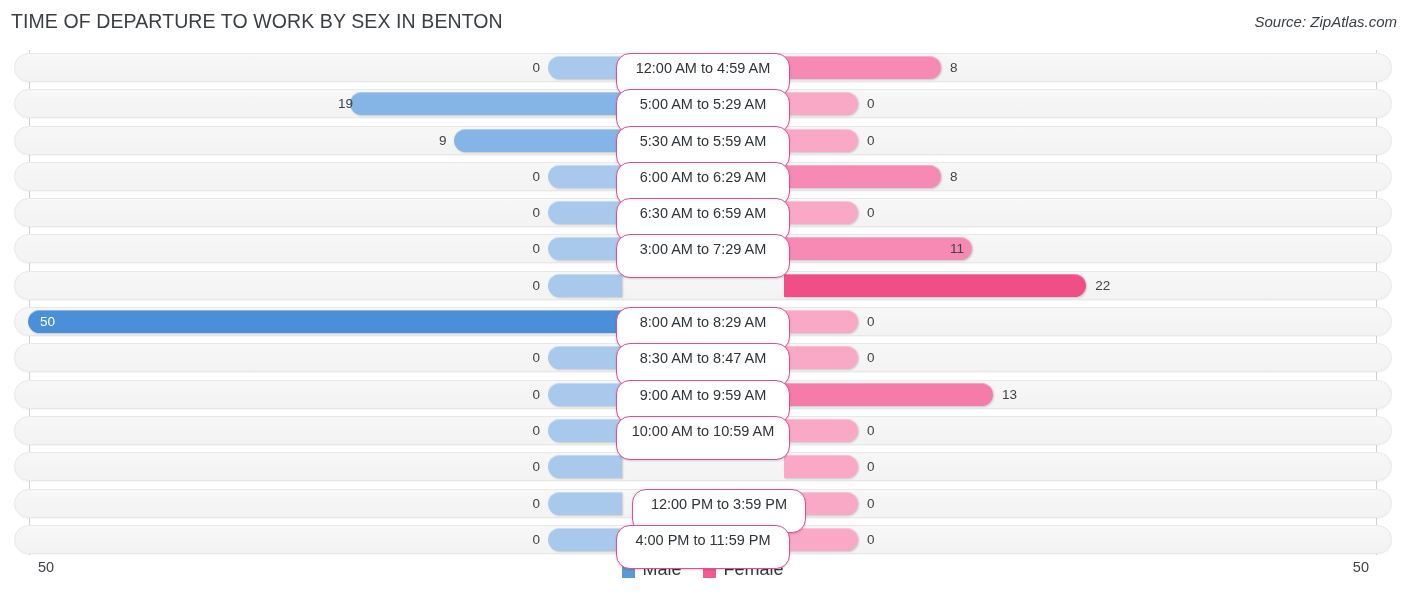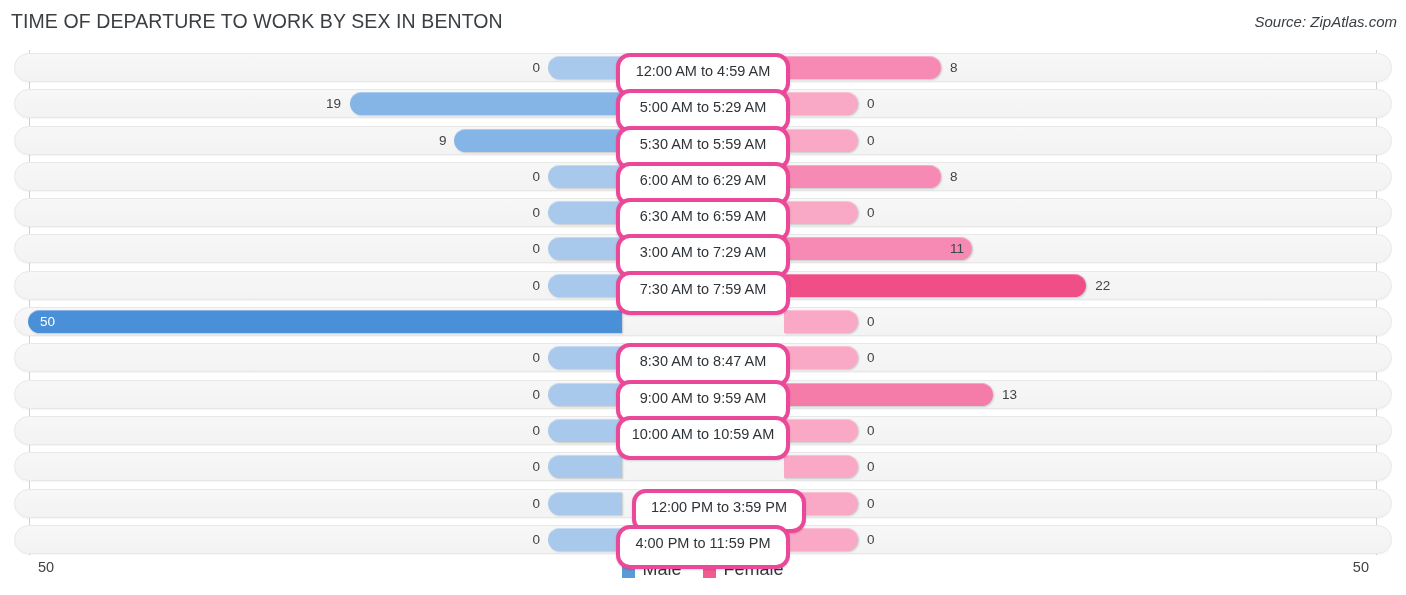--- a/index.html
+++ b/index.html
@@ -118,21 +118,21 @@
     font-weight: normal;
   }
 
   
   .pill {
     position: absolute;
     top: 3px;
     height: 44px;
     line-height: 28px;
     background: #ffffff;
-    border: 4px solid #ec4899;
+    border: 1px solid #ec4899;
     border-radius: 14px;
     box-sizing: border-box;
     text-align: center;
     font-size: 14.5px;
     color: #2f3438;
     white-space: nowrap;
     box-shadow: 0 1px 2px rgba(0,0,0,0.16);
     z-index: 5;
   }
 
@@ -194,21 +194,21 @@
         <div class="track"></div>
         <div class="bar male" style="left: 548px; width: 74px; background: rgb(168, 200, 236);"></div>
         <div class="val male-out" style="left: 488px; width: 52px;">0</div>
         <div class="bar female" style="left: 784px; width: 157.04px; background: rgb(247, 138, 180);"></div>
         <div class="val female-out" style="left: 950.04px; width: 60px;">8</div>
         <div class="pill" style="left: 616px; width: 174px;">12:00 AM to 4:59 AM</div>
       </div>
       <div class="row">
         <div class="track"></div>
         <div class="bar male" style="left: 350.4px; width: 271.6px; background: rgb(133, 180, 230);"></div>
-        <div class="val male-out" style="left: 289px; width: 52px;">19</div>
+        <div class="val male-out" style="left: 301px; width: 52px;">19</div>
         <div class="bar female" style="left: 784px; width: 74px; background: rgb(249, 168, 198);"></div>
         <div class="val female-out" style="left: 867px; width: 60px;">0</div>
         <div class="pill" style="left: 616px; width: 174px;">5:00 AM to 5:29 AM</div>
       </div>
       <div class="row">
         <div class="track"></div>
         <div class="bar male" style="left: 454.4px; width: 167.6px; background: rgb(133, 180, 230);"></div>
         <div class="val male-out" style="left: 394.4px; width: 52px;">9</div>
         <div class="bar female" style="left: 784px; width: 74px; background: rgb(249, 168, 198);"></div>
         <div class="val female-out" style="left: 867px; width: 60px;">0</div>
@@ -237,28 +237,28 @@
         <div class="bar female" style="left: 784px; width: 188.18px; background: rgb(247, 138, 180);"></div>
         <div class="val female-out" style="left: 950px; width: 60px;">11</div>
         <div class="pill" style="left: 616px; width: 174px;">3:00 AM to 7:29 AM</div>
       </div>
       <div class="row">
         <div class="track"></div>
         <div class="bar male" style="left: 548px; width: 74px; background: rgb(168, 200, 236);"></div>
         <div class="val male-out" style="left: 488px; width: 52px;">0</div>
         <div class="bar female" style="left: 784px; width: 302.36px; background: rgb(239, 79, 134);"></div>
         <div class="val female-out" style="left: 1095.36px; width: 60px;">22</div>
-        <div class="pill" style="left: 616px; width: 174px;">7:30 AM to 7:59 AM</div>
       </div>
       <div class="row">
         <div class="track"></div>
         <div class="bar male" style="left: 28px; width: 594px; background: rgb(74, 144, 217);"></div>
         <div class="val inside" style="left: 40px;">50</div>
         <div class="bar female" style="left: 784px; width: 74px; background: rgb(249, 168, 198);"></div>
         <div class="val female-out" style="left: 867px; width: 60px;">0</div>
+        <div class="pill" style="left: 616px; width: 174px;">8:00 AM to 8:29 AM</div>
       </div>
       <div class="row">
         <div class="track"></div>
         <div class="bar male" style="left: 548px; width: 74px; background: rgb(168, 200, 236);"></div>
         <div class="val male-out" style="left: 488px; width: 52px;">0</div>
         <div class="bar female" style="left: 784px; width: 74px; background: rgb(249, 168, 198);"></div>
         <div class="val female-out" style="left: 867px; width: 60px;">0</div>
         <div class="pill" style="left: 616px; width: 174px;">8:30 AM to 8:47 AM</div>
       </div>
       <div class="row">

